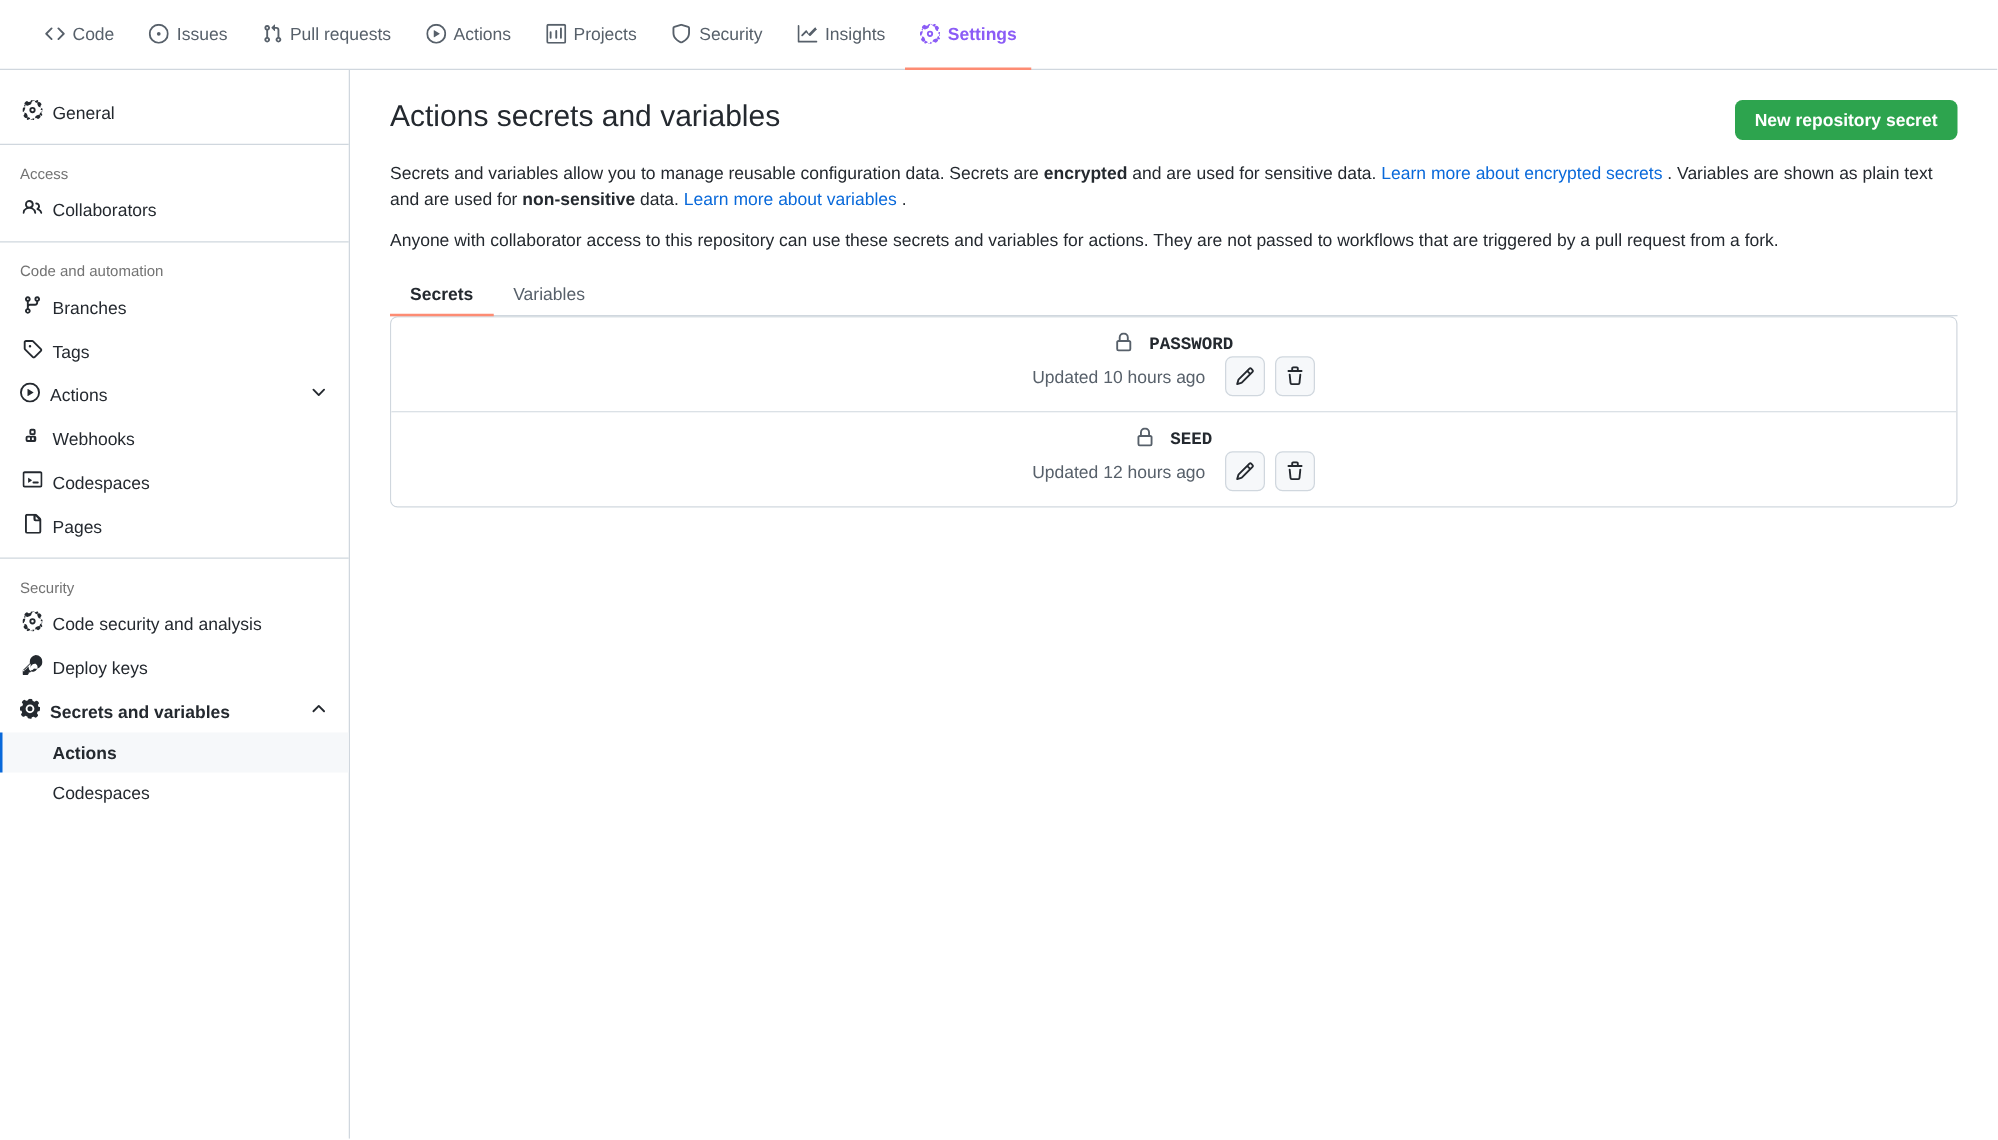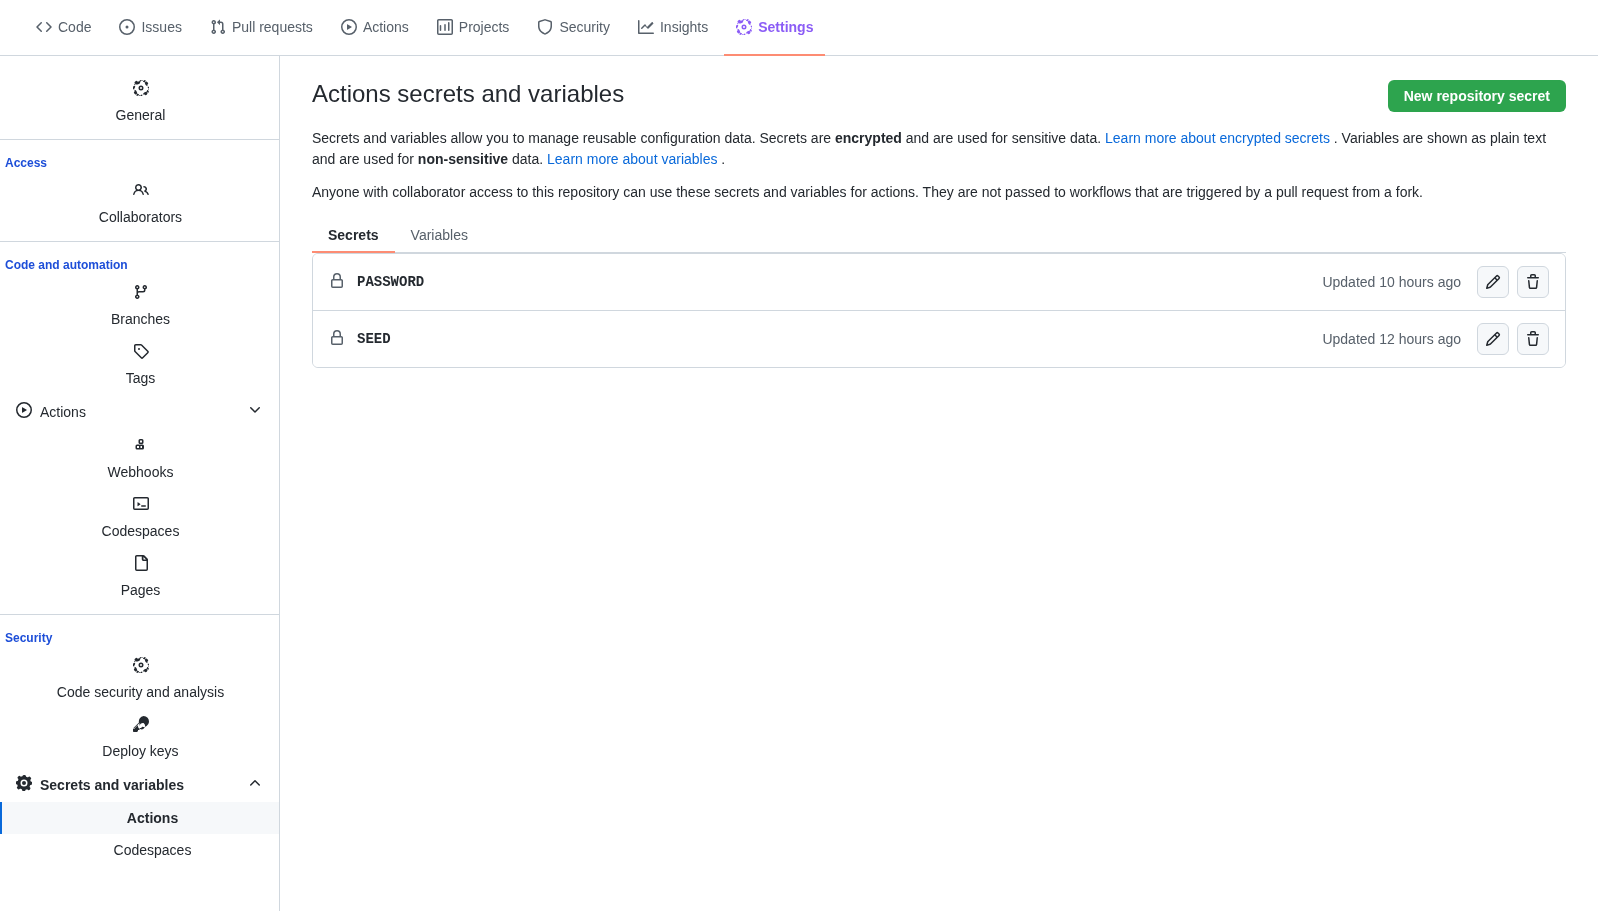--- a/index.html
+++ b/index.html
@@ -6,22 +6,22 @@
     body { font-family: -apple-system, BlinkMacSystemFont, "Segoe UI", Helvetica, Arial, sans-serif; font-size: 14px; color: #24292f; background: #fff; }
 
     
     .top-nav { display: flex; align-items: center; border-bottom: 1px solid #d0d7de; padding: 0 24px; height: 56px; gap: 4px; }
     .top-nav-item { display: flex; align-items: center; gap: 6px; padding: 8px 12px; color: #57606a; text-decoration: none; font-size: 14px; cursor: pointer; border-bottom: 2px solid transparent; height: 57px; }
     .top-nav-item.active { color: #8b5cf6; font-weight: 600; border-bottom: 2px solid #fd8c73; }
     .nav-icon { width: 16px; height: 16px; display: inline-flex; align-items: center; justify-content: center; }
 
     
     .layout { display: flex; min-height: calc(100vh - 57px); }
-    .sidebar-section-label { font-size: 12px; color: #1d4ed8; font-weight: 700; padding: 8px 16px 4px 5px; margin-top: 8px; }
-    .sidebar-item { display: flex; align-items: center; gap: 8px; padding: 8px 16px; color: #24292f; cursor: pointer; text-decoration: none; font-size: 14px; border-left: 2px solid transparent; flex-direction: column; }
+    .sidebar-section-label { font-size: 12px; color: #737373; font-weight: 400; padding: 8px 16px 4px 16px; margin-top: 8px; }
+    .sidebar-item { display: flex; align-items: center; gap: 8px; padding: 8px 16px; color: #24292f; cursor: pointer; text-decoration: none; font-size: 14px; border-left: 2px solid transparent; }
     .sidebar-item.active { background: #f6f8fa; font-weight: 600; border-left: 2px solid #0969da; }
     .sidebar-item.sub { padding-left: 40px; font-weight: 400; font-size: 14px; }
     .sidebar-item.sub.active { background: #f6f8fa; border-left: 2px solid #0969da; font-weight: 600; }
     .sidebar-item-with-chevron { display: flex; align-items: center; justify-content: space-between; padding: 8px 16px; cursor: pointer; }
     .sidebar-item-with-chevron .left { display: flex; align-items: center; gap: 8px; }
     .sidebar-divider { border: none; border-top: 1px solid #d0d7de; margin: 8px 0; }
 
     
     .main { flex: 1; padding: 24px 32px; }
 
@@ -34,21 +34,21 @@
     .description { color: #24292f; font-size: 14px; line-height: 1.5; margin-bottom: 12px; }
     .description a { color: #0969da; text-decoration: none; }
 
     
     .tabs { display: flex; border-bottom: 1px solid #d0d7de; margin-top: 16px; }
     .tab { padding: 8px 16px; cursor: pointer; font-size: 14px; color: #57606a; border-bottom: 2px solid transparent; margin-bottom: -1px; }
     .tab.active { color: #24292f; font-weight: 600; border-bottom: 2px solid #fd8c73; }
 
     
     .secrets-list { border: 1px solid #d0d7de; border-radius: 6px; overflow: hidden; }
-    .secret-row { display: flex; align-items: center; justify-content: space-between; padding: 12px 16px; background: #fff; }
+    .secret-row { display: flex; align-items: center; justify-content: space-between; padding: 12px 16px; background: #fff; flex-direction: column; }
     .secret-row:not(:last-child) { border-bottom: 1px solid #d0d7de; }
     .secret-left { display: flex; align-items: center; gap: 12px; }
     .secret-name { font-weight: 600; font-size: 14px; font-family: 'SFMono-Regular', Consolas, 'Liberation Mono', Menlo, monospace; }
     .secret-right { display: flex; align-items: center; gap: 8px; }
     .secret-updated { color: #57606a; font-size: 14px; margin-right: 8px; }
     .icon-btn { display: flex; align-items: center; justify-content: center; width: 32px; height: 32px; border: 1px solid #d0d7de; border-radius: 6px; background: #f6f8fa; cursor: pointer; color: #24292f; }
 
     
     svg { fill: currentColor; }
   </style>

